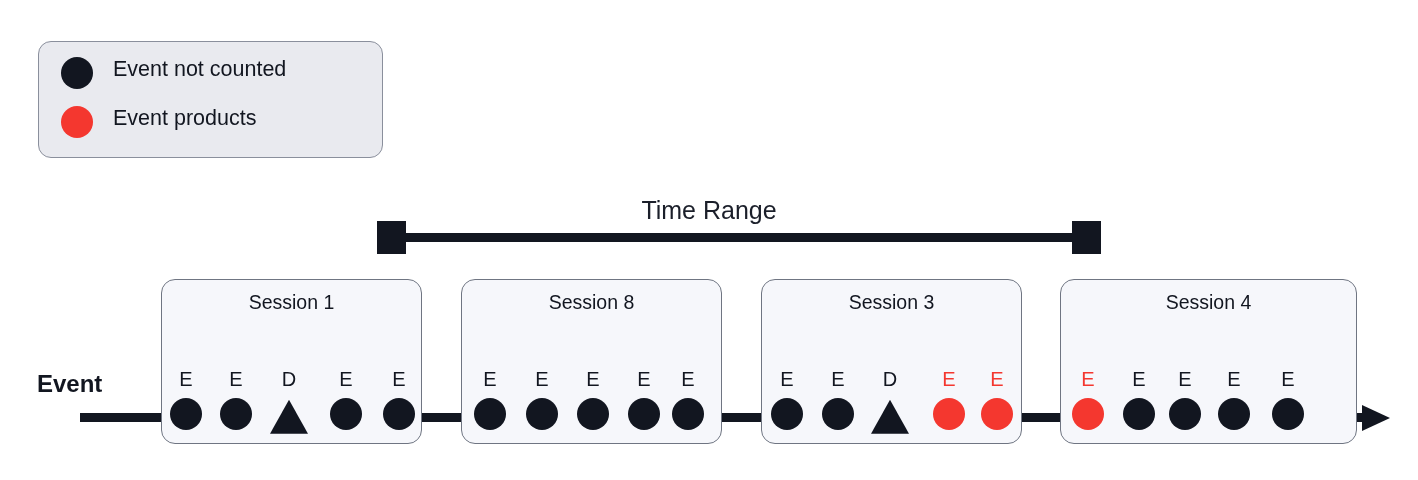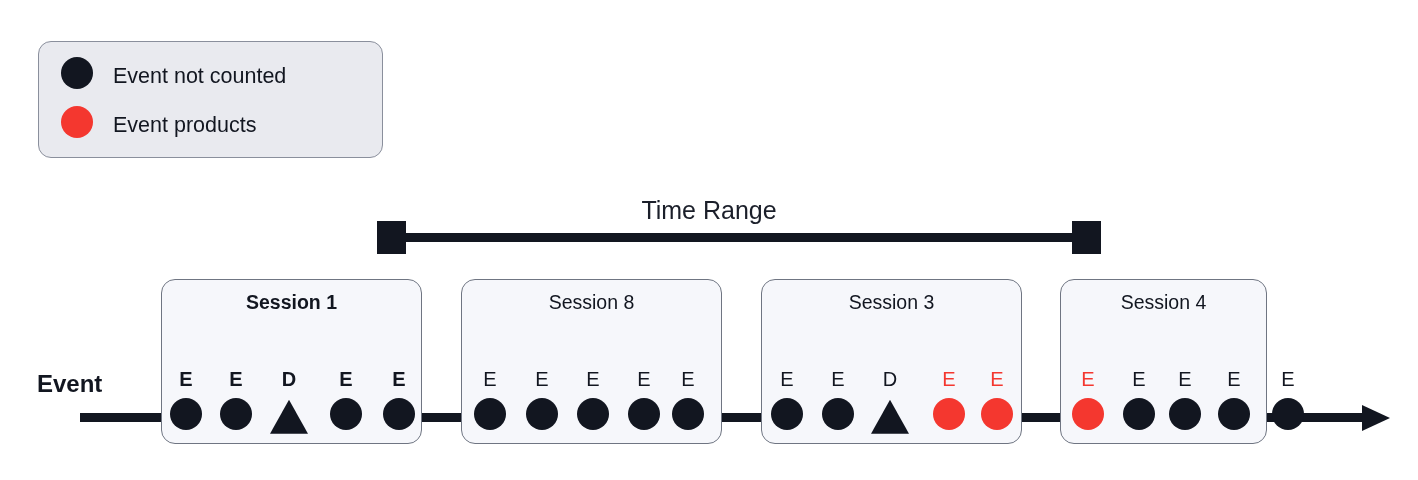--- a/index.html
+++ b/index.html
@@ -19,21 +19,21 @@
     left: 38px; top: 41px;
     width: 345px; height: 117px;
     background: #e9eaef;
     border: 1.6px solid #8a8f9c;
     border-radius: 13px;
   }
   .legend-row {
     position: absolute;
     left: 22px;
     display: flex;
-    align-items: flex-end;
+    align-items: flex-start;
     gap: 20px;
   }
   .legend-row.r0 { top: 15px; }
   .legend-row.r1 { top: 64px; }
   .legend-dot { width: 32px; height: 32px; border-radius: 50%; flex: 0 0 auto; }
   .legend-label { font-size: 21.5px; color: #121620; white-space: nowrap; }
 
   
   .title-block {
     position: absolute;
@@ -171,21 +171,21 @@
   <div class="daterange-label">Time Range</div>
   <div class="dr-bar"></div>
   <div class="dr-cap left"></div>
   <div class="dr-cap right"></div>
 
   <div class="time-label">Event</div>
   <div class="axis-line"></div>
   <div class="axis-arrow"></div>
 
   <div id="sessions-host">
-      <div class="session" style="left: 161px; width: 261px; font-weight: bold;">
+      <div class="session" style="left: 161px; width: 261px;">
         <div class="session-title">Session 1</div>
         <div class="marker" style="left: 24px;">
           <div class="marker-label" style="color: rgb(18, 22, 32);">E</div>
           <div class="marker-shape shape-circle" style="background: rgb(18, 22, 32);"></div>
         </div>
         <div class="marker" style="left: 74px;">
           <div class="marker-label" style="color: rgb(18, 22, 32);">E</div>
           <div class="marker-shape shape-circle" style="background: rgb(18, 22, 32);"></div>
         </div>
         <div class="marker" style="left: 127px;">
@@ -240,21 +240,21 @@
         </div>
         <div class="marker" style="left: 187px;">
           <div class="marker-label" style="color: rgb(244, 55, 47);">E</div>
           <div class="marker-shape shape-circle" style="background: rgb(244, 55, 47);"></div>
         </div>
         <div class="marker" style="left: 235px;">
           <div class="marker-label" style="color: rgb(244, 55, 47);">E</div>
           <div class="marker-shape shape-circle" style="background: rgb(244, 55, 47);"></div>
         </div>
       </div>
-      <div class="session" style="left: 1060px; width: 207px;">
+      <div class="session" style="left: 1060px; width: 297px;">
         <div class="session-title">Session 4</div>
         <div class="marker" style="left: 27px;">
           <div class="marker-label" style="color: rgb(244, 55, 47);">E</div>
           <div class="marker-shape shape-circle" style="background: rgb(244, 55, 47);"></div>
         </div>
         <div class="marker" style="left: 78px;">
           <div class="marker-label" style="color: rgb(18, 22, 32);">E</div>
           <div class="marker-shape shape-circle" style="background: rgb(18, 22, 32);"></div>
         </div>
         <div class="marker" style="left: 124px;">

